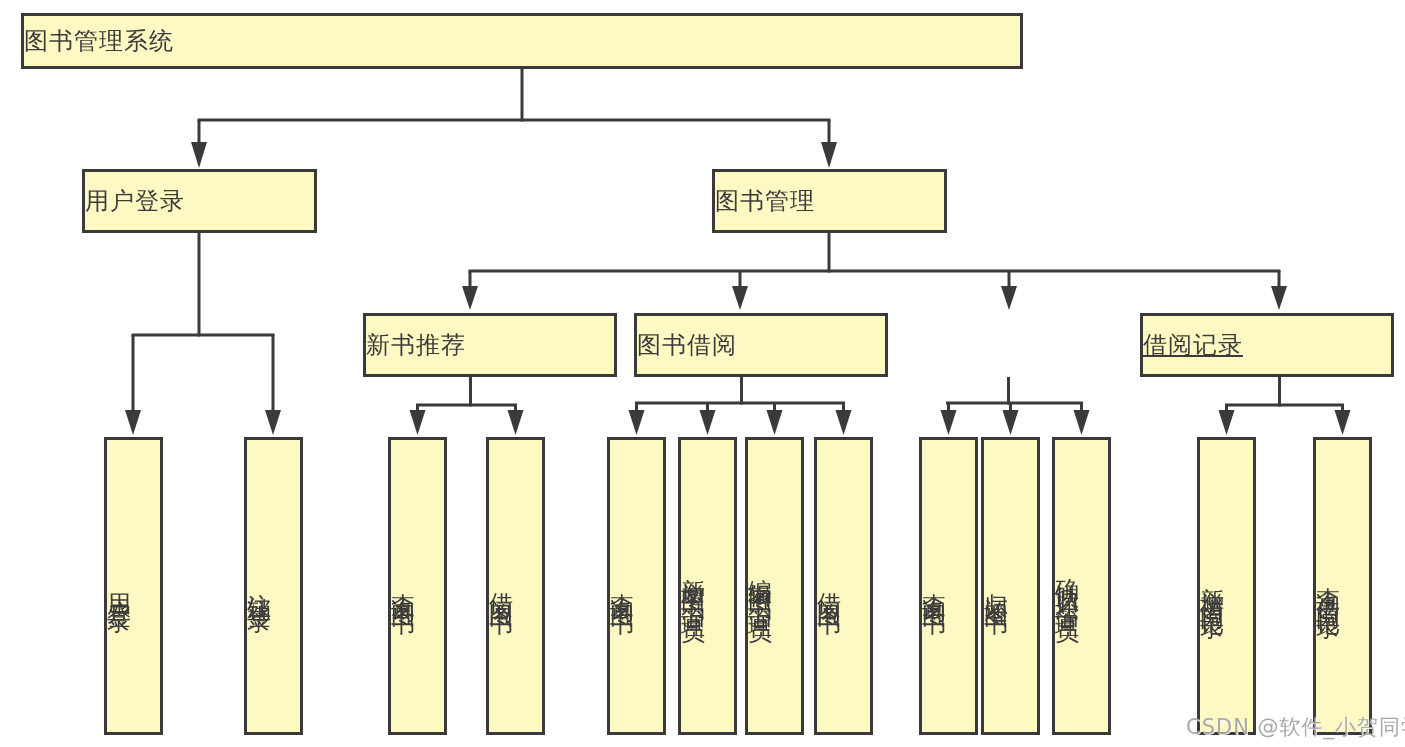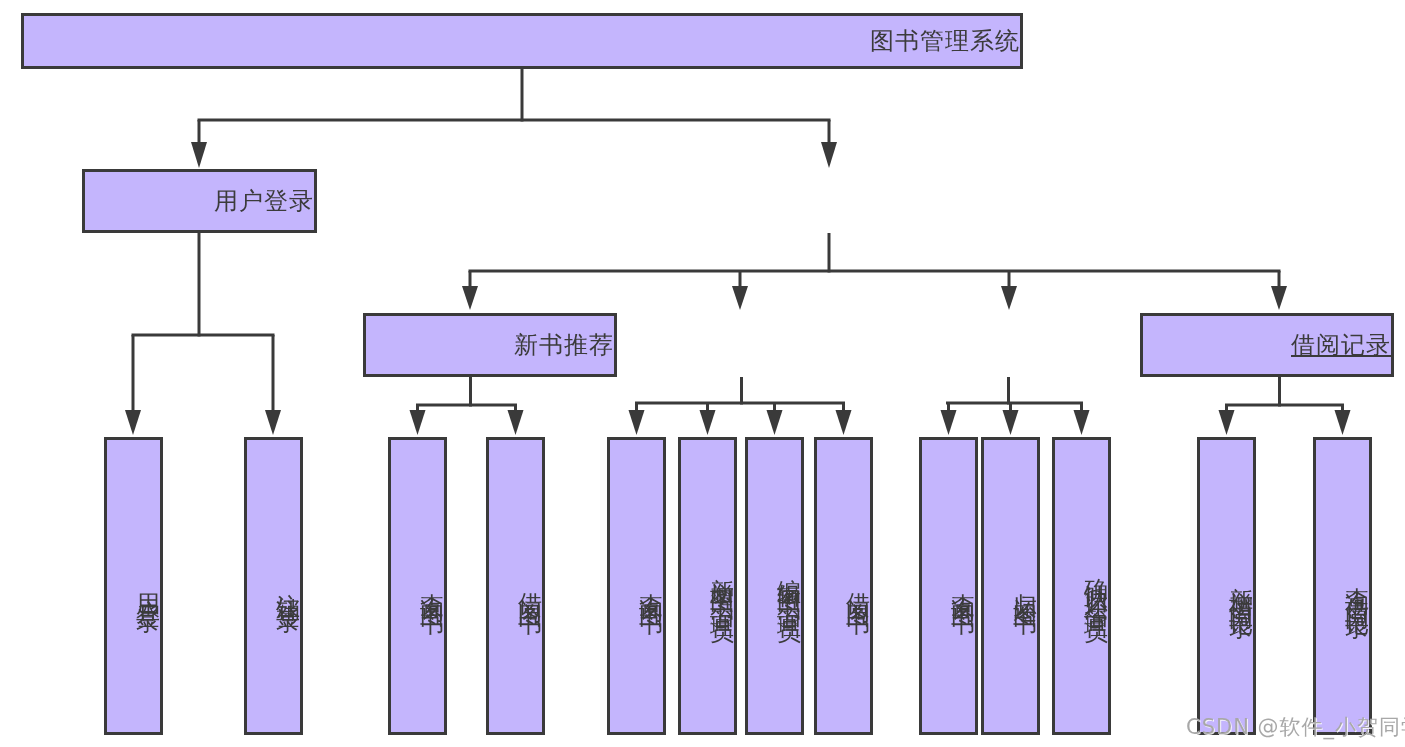--- a/index.html
+++ b/index.html
@@ -19,25 +19,25 @@
     position: absolute;
     left: 0;
     top: 0;
     width: 1405px;
     height: 747px;
   }
   .box {
     position: absolute;
     box-sizing: border-box;
     border: 3px solid #3a3a3a;
-    background: #c4b5fd;
+    background: #fef9c3;
     color: #3b3b3b;
     display: flex;
     align-items: center;
-    justify-content: flex-end;
+    justify-content: flex-start;
     font-size: 24px;
     letter-spacing: 1px;
     white-space: nowrap;
   }
   .root  { left: 21px;  top: 13px;  width: 1002px; height: 56px; }
   .lvl2  { top: 169px; width: 235px; height: 64px; }
   .lvl3  { top: 313px; width: 254px; height: 64px; }
   .leaf  { top: 437px; width: 59px;  height: 298px; }
   .leaf span {
     writing-mode: vertical-rl;
@@ -127,23 +127,29 @@
     <polygon points="1342.5,435 1334.5,410 1350.5,410"></polygon>
   </svg>
 
   <div class="box root">
     <span>图书管理系统</span>
   </div>
 
   <div class="box lvl2" style="left:82px;">
     <span>用户登录</span>
   </div>
+  <div class="box lvl2" style="left:712px;">
+    <span>图书管理</span>
+  </div>
 
   <div class="box lvl3" style="left:363px;">
     <span>新书推荐</span>
+  </div>
+  <div class="box lvl3" style="left:634px;">
+    <span>图书借阅</span>
   </div>
   <div class="box lvl3" style="left:1140px;text-decoration:underline;">
     <span>借阅记录</span>
   </div>
 
   <div class="box leaf" style="left:104px;">
     <span>用户登录</span>
   </div>
   <div class="box leaf" style="left:244px;">
     <span>注销登录</span>

